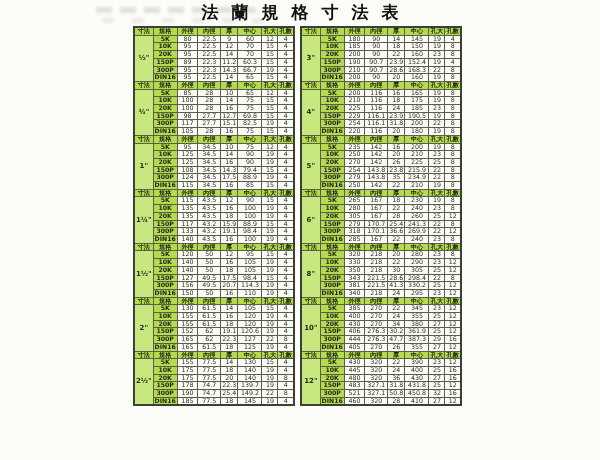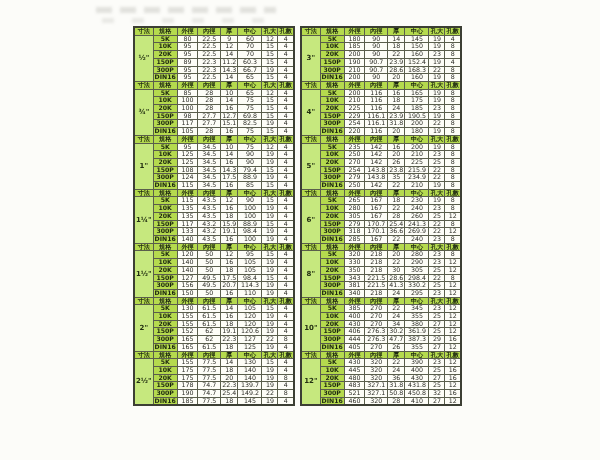--- a/index.html
+++ b/index.html
@@ -57,20 +57,21 @@
     background:#b5da4e;
     font-weight:bold;font-size:6.2px;color:#1d2810;
   }
   td.val{background:#fdfdf7;}
 </style>
 </head>
 <body>
 
 <div class="page">
   <div class="scan-smudge"></div>
+  <h1 class="title">法蘭規格寸法表</h1>
   <div class="tables">
     <table>
       <colgroup>
         <col style="width:12%">
           <col style="width:15%">
           <col style="width:13%">
         <col style="width:14%">
           <col style="width:11%">
           <col style="width:15%">
         <col style="width:10%">

